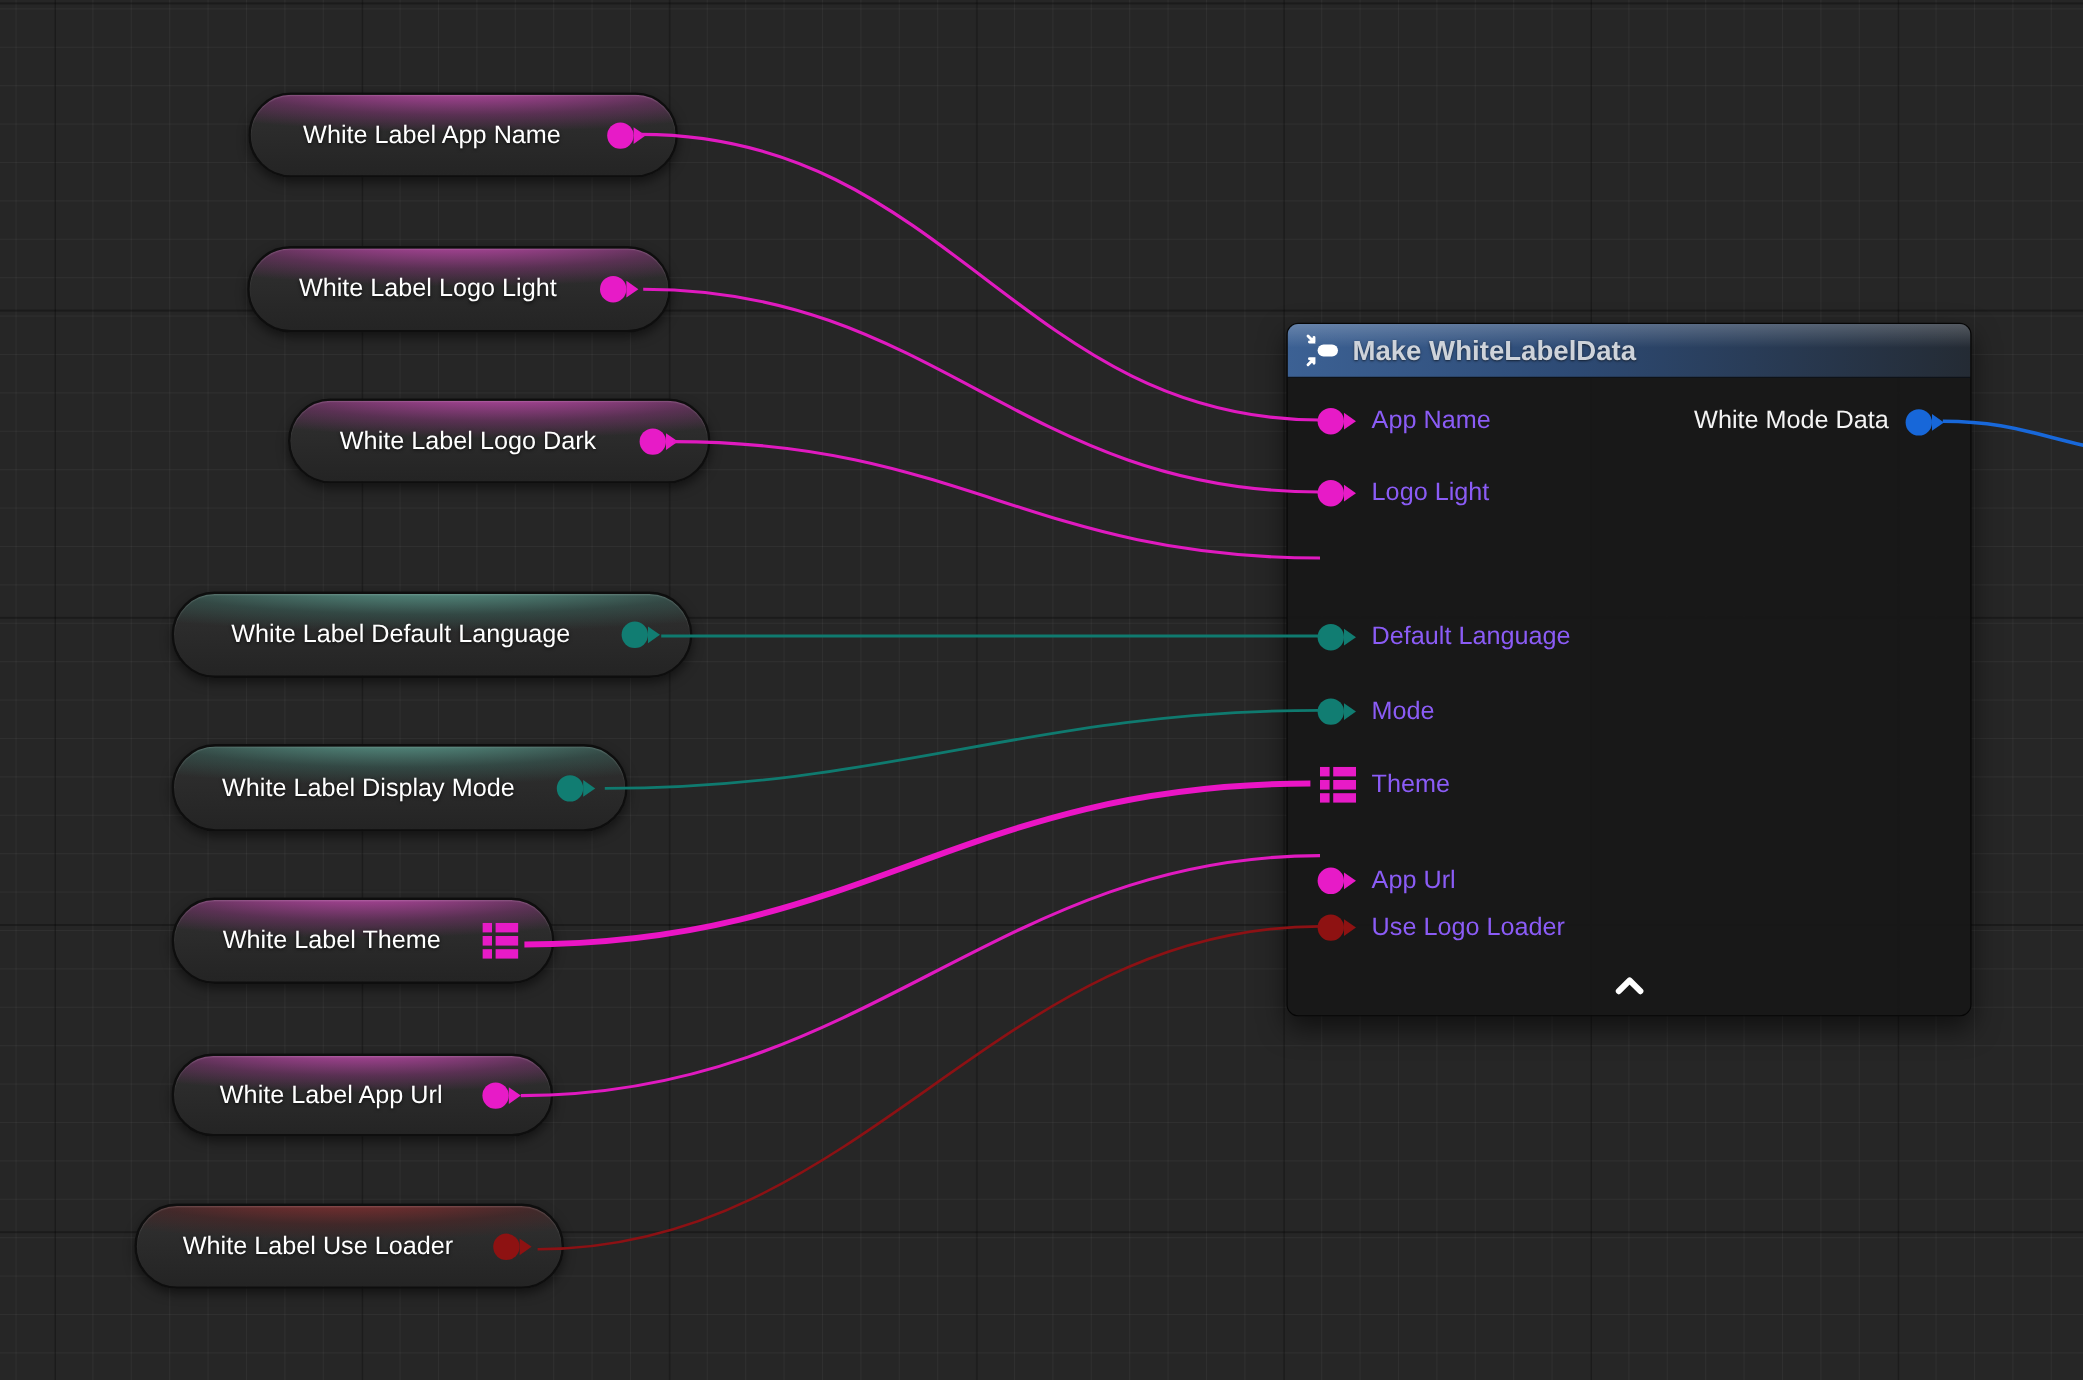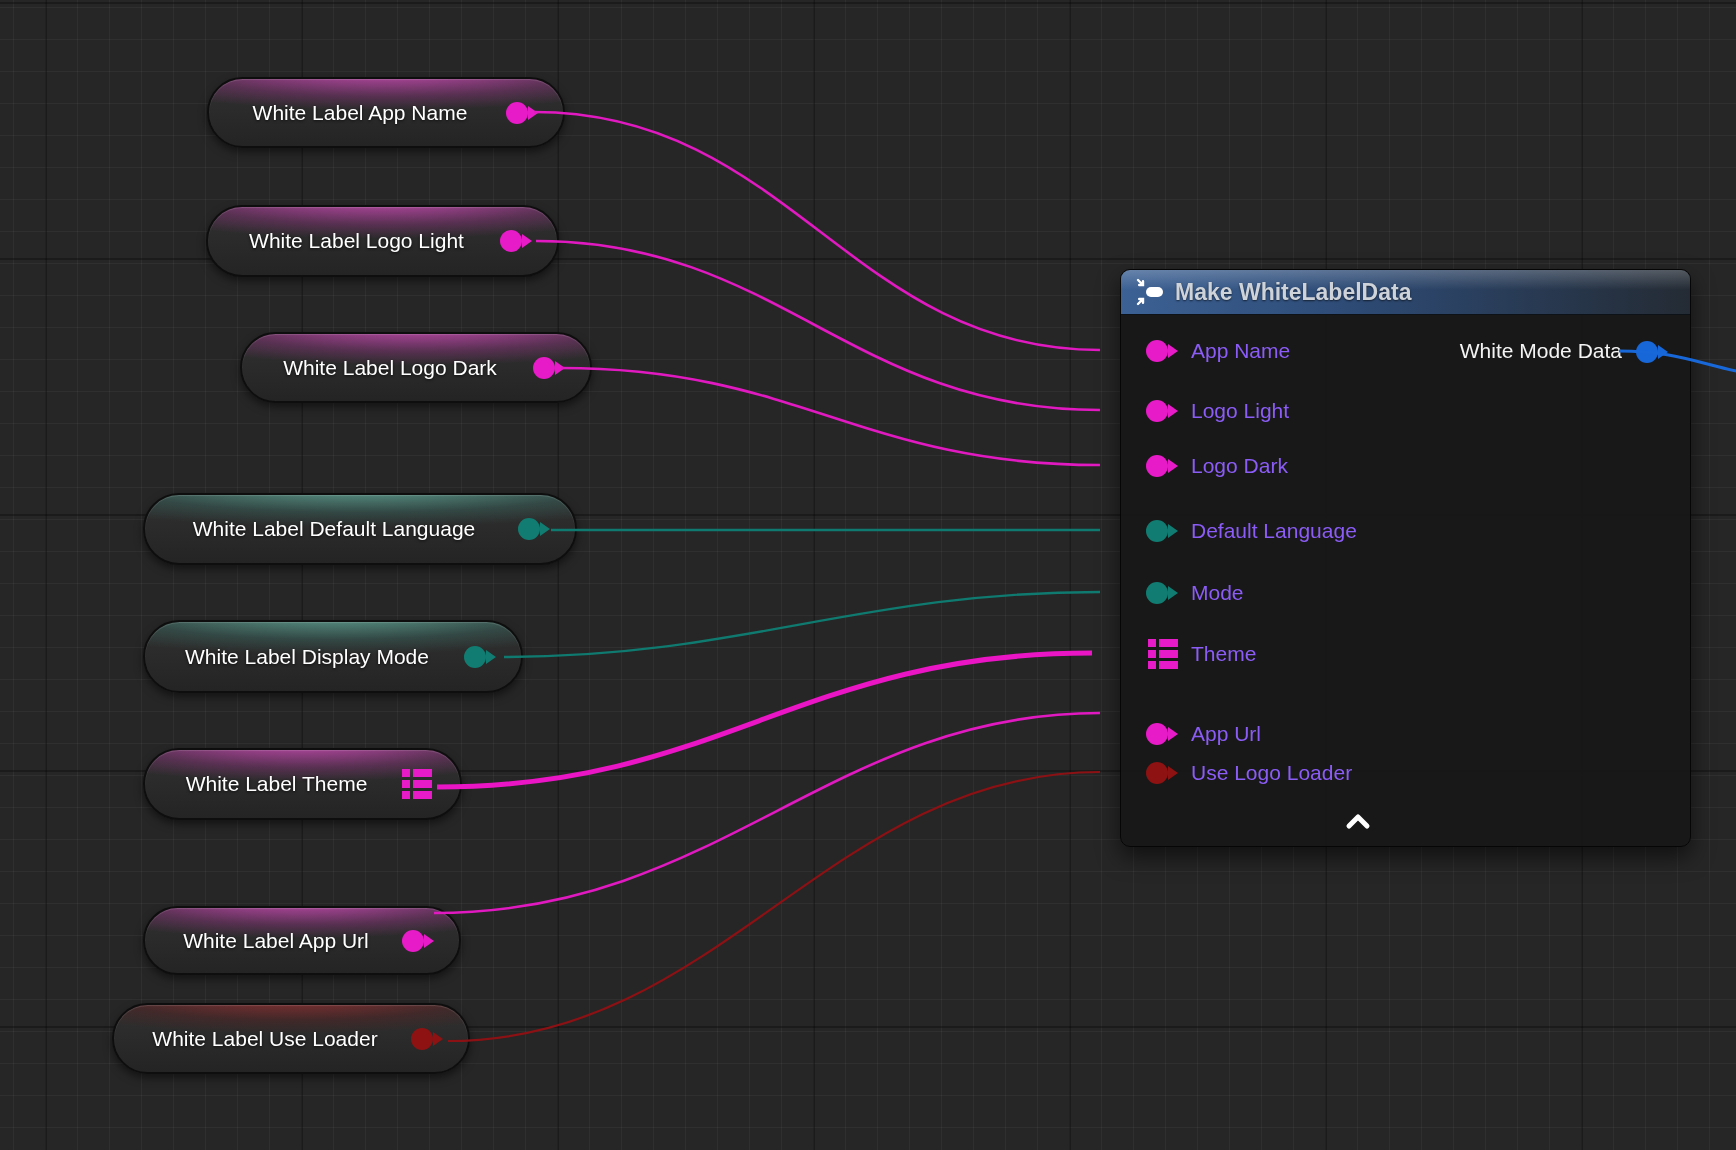--- a/index.html
+++ b/index.html
@@ -66,21 +66,21 @@
   .wire.teal{stroke:#0f7a6f;stroke-width:2.3;}
   .wire.red{stroke:#8c1114;stroke-width:2.2;}
   .wire.blue{stroke:#1868da;stroke-width:3;}
 
   
   .node{
     position:absolute;left:1072px;top:269px;width:571px;height:578px;
     background:rgba(23,23,23,.95);
     border:1px solid #060606;border-radius:10px;
     box-shadow:0 10px 22px rgba(0,0,0,.55);
-    z-index:3;box-sizing:border-box;margin-left:48px;
+    z-index:3;box-sizing:border-box;
   }
   .node-header{
     position:absolute;left:0;top:0;right:0;height:45px;
     border-radius:9px 9px 0 0;
     background:
       linear-gradient(180deg, rgba(255,255,255,.22), rgba(255,255,255,0) 45%),
       linear-gradient(90deg,#3c6194 0%,#2d4a74 42%,#242b34 100%);
     border-bottom:1px solid #0d1218;
     display:flex;align-items:center;
     padding-left:14px;box-sizing:border-box;
@@ -144,21 +144,21 @@
         <rect x="0" y="0" width="8" height="8"></rect>
           <rect x="11" y="0" width="19" height="8"></rect>
         <rect x="0" y="11" width="8" height="8"></rect>
           <rect x="11" y="11" width="19" height="8"></rect>
         <rect x="0" y="22" width="8" height="8"></rect>
           <rect x="11" y="22" width="19" height="8"></rect>
       </g>
     </svg>
   </div>
 
-  <div class="pill magenta" style="left:143px;top:906px;width:318px;height:69px;">
+  <div class="pill magenta" style="left:143px;top:878px;width:318px;height:69px;">
     <span>White Label App Url</span>
     <span class="pin string"></span>
   </div>
 
   <div class="pill red" style="left:112px;top:1003px;width:358px;height:71px;">
     <span>White Label Use Loader</span>
     <span class="pin bool"></span>
   </div>
 
   <div class="node">
@@ -171,24 +171,20 @@
       <span class="node-title">Make WhiteLabelData</span>
     </div>
 
     <div class="node-row" style="top:63px;">
       <span class="pin string"></span>
       <span class="pin-label">App Name</span>
     </div>
     <div class="node-row" style="top:123px;">
       <span class="pin string"></span>
       <span class="pin-label">Logo Light</span>
-    </div>
-    <div class="node-row" style="top:178px;">
-      <span class="pin string"></span>
-      <span class="pin-label">Logo Dark</span>
     </div>
     <div class="node-row" style="top:243px;">
       <span class="pin enum"></span>
       <span class="pin-label">Default Language</span>
     </div>
     <div class="node-row" style="top:305px;">
       <span class="pin enum"></span>
       <span class="pin-label">Mode</span>
     </div>
     <div class="node-row" style="top:366px;">

